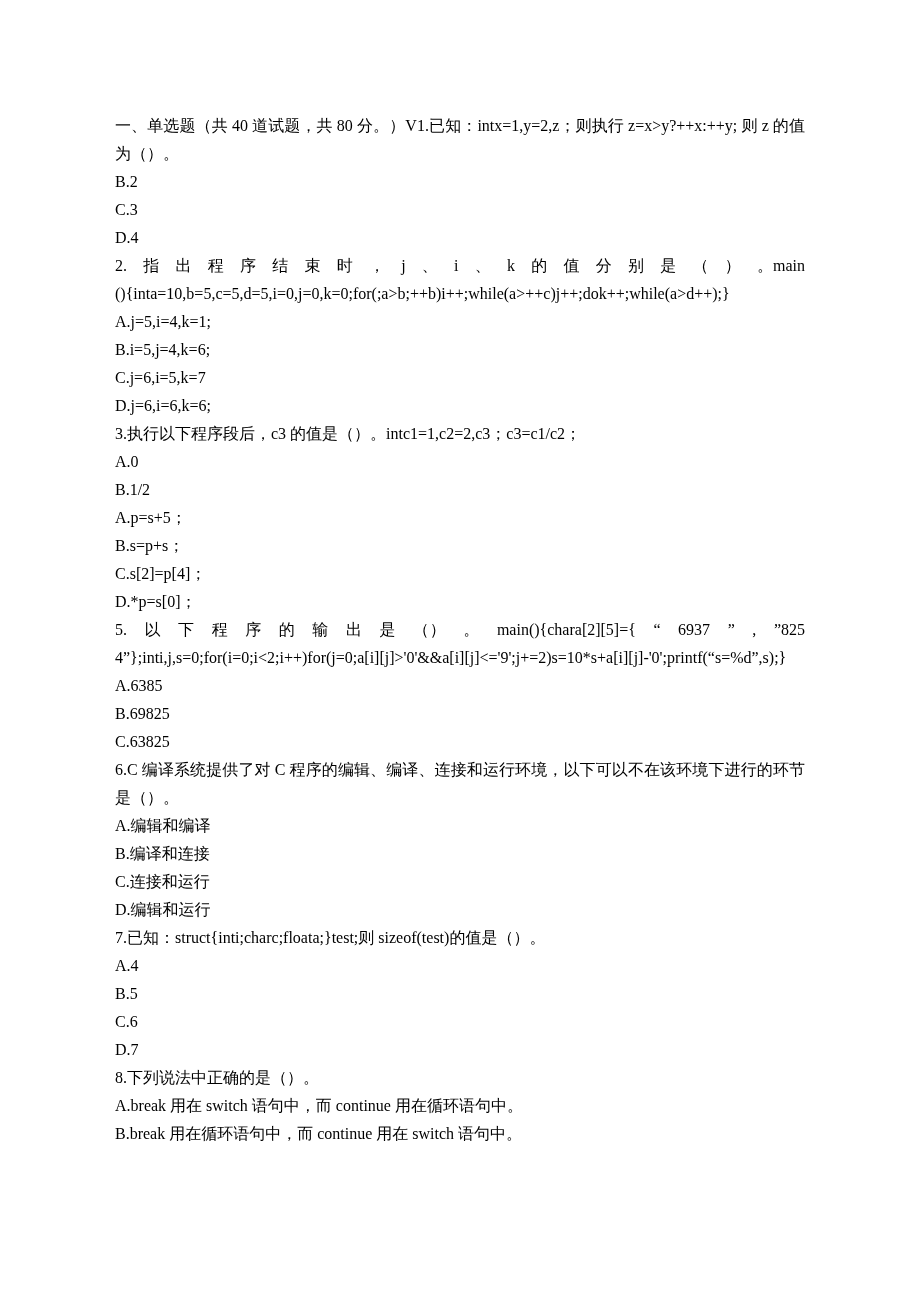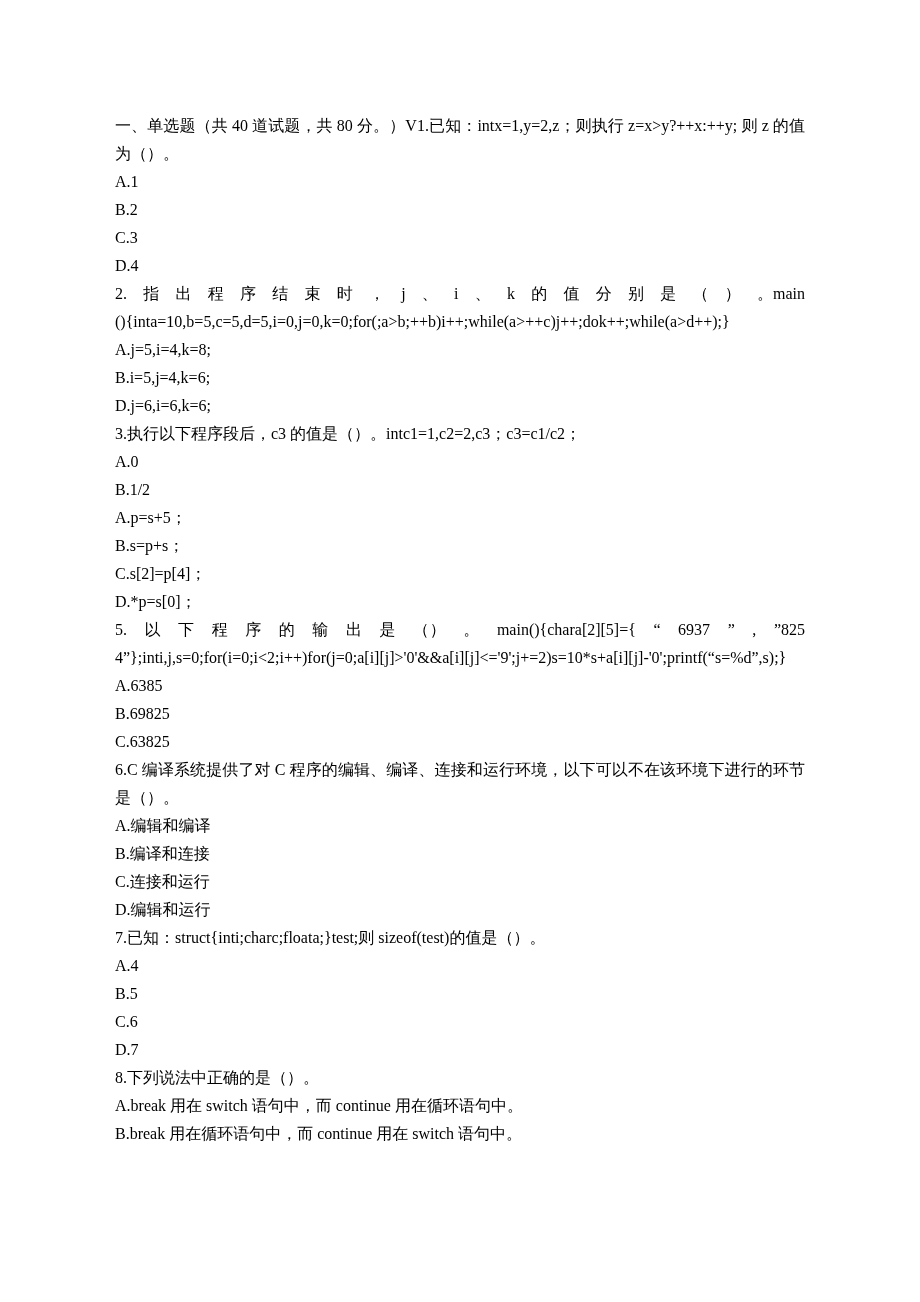--- a/index.html
+++ b/index.html
@@ -22,27 +22,27 @@
   .line {
     white-space: normal;
     word-break: break-all;
   }
 </style>
 </head>
 <body>
 
 <div class="page">
   <div class="line">一、单选题（共 40 道试题，共 80 分。）V1.已知：intx=1,y=2,z；则执行 z=x&gt;y?++x:++y; 则 z 的值为（）。</div>
-  <div class="line">A.1</div>
   <div class="line">B.2</div>
   <div class="line">C.3</div>
   <div class="line">D.4</div>
   <div class="line">2.　指　出　程　序　结　束　时　，　j　、　i　、　k　的　值　分　别　是　（　）　。main(){inta=10,b=5,c=5,d=5,i=0,j=0,k=0;for(;a&gt;b;++b)i++;while(a&gt;++c)j++;dok++;while(a&gt;d++);}</div>
-  <div class="line">A.j=5,i=4,k=8;</div>
+  <div class="line">A.j=5,i=4,k=1;</div>
   <div class="line">B.i=5,j=4,k=6;</div>
+  <div class="line">C.j=6,i=5,k=7</div>
   <div class="line">D.j=6,i=6,k=6;</div>
   <div class="line">3.执行以下程序段后，c3 的值是（）。intc1=1,c2=2,c3；c3=c1/c2；</div>
   <div class="line">A.0</div>
   <div class="line">B.1/2</div>
   <div class="line">A.p=s+5；</div>
   <div class="line">B.s=p+s；</div>
   <div class="line">C.s[2]=p[4]；</div>
   <div class="line">D.*p=s[0]；</div>
   <div class="line">5.　以　下　程　序　的　输　出　是　（）　。　main(){chara[2][5]={　“　6937　”　,　”8254”};inti,j,s=0;for(i=0;i&lt;2;i++)for(j=0;a[i][j]&gt;'0'&amp;&amp;a[i][j]&lt;='9';j+=2)s=10*s+a[i][j]-'0';printf(“s=%d”,s);}</div>
   <div class="line">A.6385</div>

